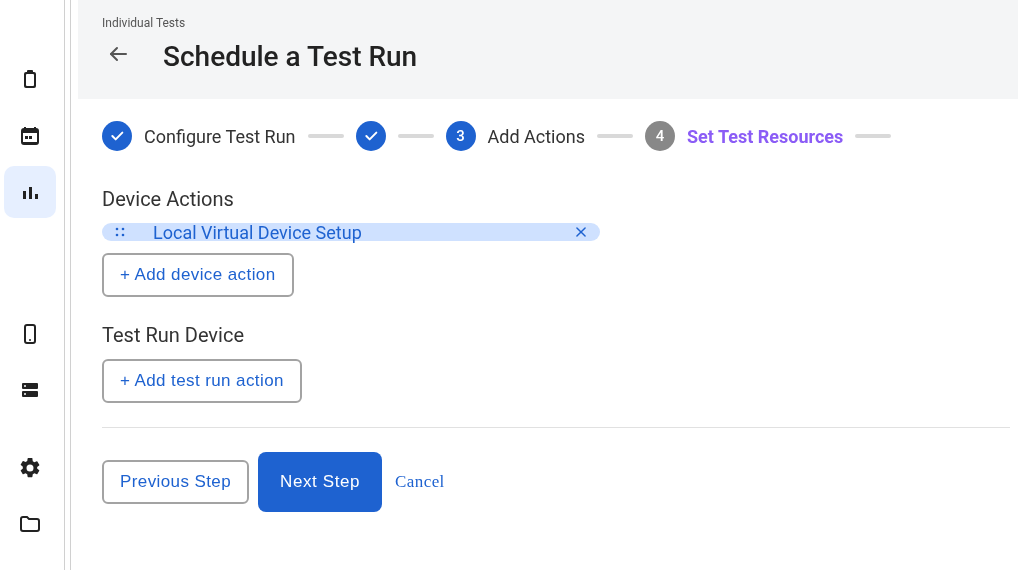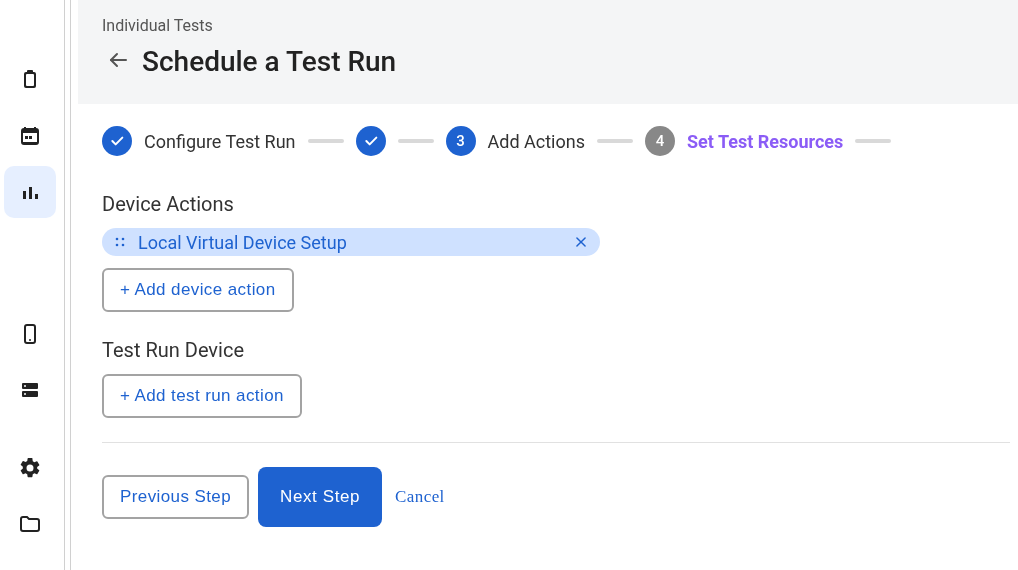--- a/index.html
+++ b/index.html
@@ -64,28 +64,28 @@
     overflow: hidden;
     display: flex;
     flex-direction: column;
     background: #f5f6f7;
   }
   .header-top {
     padding: 16px 24px 0 24px;
     background: #f4f5f6;
   }
   .breadcrumb {
-    font-size: 16px;
+    font-size: 12px;
     color: #555;
     margin-bottom: 10px;
   }
   .title-row {
     display: flex;
-    align-items: flex-end;
-    gap: 8px;
+    align-items: flex-start;
+    gap: 29px;
     padding-bottom: 26px;
   }
   .title-row h1 {
     font-size: 28px;
     font-weight: 500;
     margin: 0;
     color: #222;
   }
   .back-btn {
     width: 32px; height: 32px;
@@ -141,28 +141,28 @@
   .section-title {
     font-size: 20px;
     font-weight: 400;
     color: #333;
     margin: 0 0 12px 0;
   }
   .chip {
     display: flex;
     align-items: center;
     width: 498px;
-    height: 28px;
+    height: 18px;
     padding: 0 12px;
     background: #cfe1ff;
     border-radius: 18px;
     color: #1e62d0;
     font-size: 18px;
     margin-bottom: 12px;
-    gap: 12px;
+    gap: 27px;
   }
   .chip .chip-label { flex: 1 1 auto; }
   .chip .chip-drag, .chip .chip-close {
     display:flex; align-items:center; justify-content:center;
     cursor: pointer;
   }
   .outline-btn {
     display: inline-flex;
     align-items: center;
     height: 44px;

